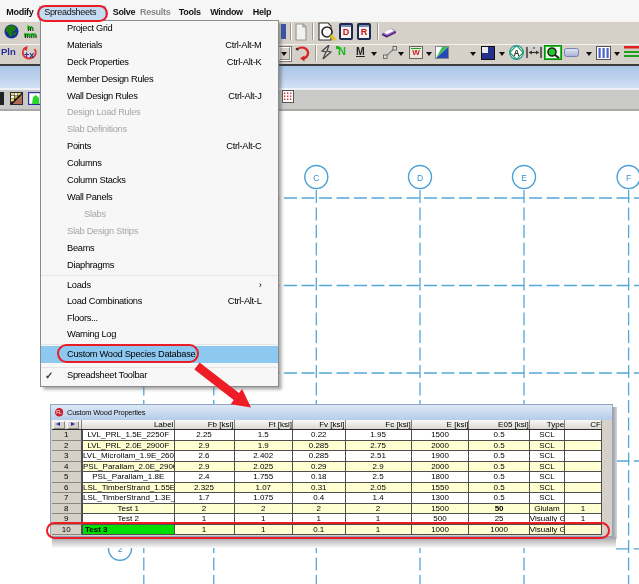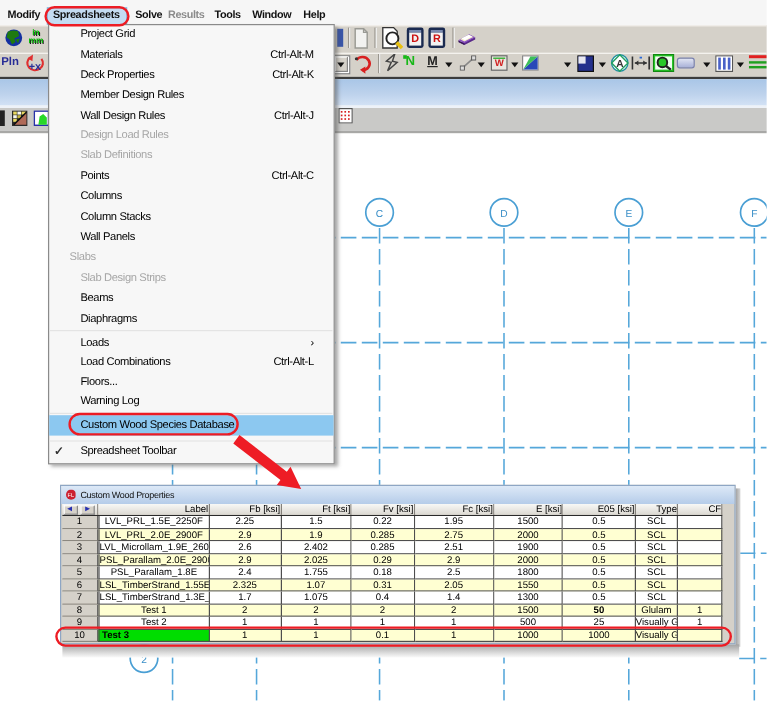--- a/index.html
+++ b/index.html
@@ -22,21 +22,21 @@
 <div class="abs" style="left:111px;top:0;width:20px;height:2px;background:#8a8a8a;"></div>
 <div class="abs" style="left:146px;top:0;width:5px;height:2px;background:#8a8a8a;"></div>
 <div class="abs" style="left:163px;top:0;width:5px;height:2px;background:#8a8a8a;"></div>
 <div class="abs" style="left:180px;top:0;width:8px;height:2px;background:#8a8a8a;"></div>
 <div class="abs" style="left:194px;top:0;width:6px;height:2px;background:#8a8a8a;"></div>
 <div class="abs" style="left:215px;top:0;width:14px;height:2px;background:#8a8a8a;"></div>
 <div class="abs" style="left:240px;top:0;width:8px;height:2px;background:#8a8a8a;"></div>
 <div class="abs" style="left:0;top:0;width:639px;height:20.5px;background:#f6f6f6;"></div>
 <div class="abs" style="left:39px;top:5.5px;width:67px;height:15px;background:#c4dcf2;border:1px solid #8eb8dc;box-sizing:border-box;"></div>
 <div class="abs" style="left:6.3px;top:6.5px;font-size:9px;font-weight:bold;letter-spacing:-0.3px;color:#111;">Modify</div>
-<div class="abs" style="left:44.2px;top:6.5px;font-size:9px;font-weight:bold;letter-spacing:-0.3px;color:#111;">Spreadsheets</div>
+<div class="abs" style="left:44.2px;top:6.5px;font-size:9px;font-weight:normal;letter-spacing:-0.3px;color:#111;">Spreadsheets</div>
 <div class="abs" style="left:112.7px;top:6.5px;font-size:9px;font-weight:bold;letter-spacing:-0.3px;color:#111;">Solve</div>
 <div class="abs" style="left:140.0px;top:6.5px;font-size:9px;font-weight:bold;letter-spacing:-0.3px;color:#8a8a8a;">Results</div>
 <div class="abs" style="left:178.8px;top:6.5px;font-size:9px;font-weight:bold;letter-spacing:-0.3px;color:#111;">Tools</div>
 <div class="abs" style="left:210.2px;top:6.5px;font-size:9px;font-weight:bold;letter-spacing:-0.3px;color:#111;">Window</div>
 <div class="abs" style="left:252.8px;top:6.5px;font-size:9px;font-weight:bold;letter-spacing:-0.3px;color:#111;">Help</div>
 <div class="abs tb" style="left:0;top:20.5px;width:639px;height:23px;border-top:1px solid #f4f2ee;box-sizing:border-box;"></div>
 <svg class="abs" style="left:3.5px;top:24px;" width="15" height="15" viewBox="0 0 15 15">
 <circle cx="7.5" cy="7.5" r="7" fill="#1430a0"></circle>
 <path d="M2.5 2.5 Q7 0.5 11 2 L12 6 L8 8 L9 11 L6 13 L4 9 L1.5 7 Z" fill="#1e7a10"></path>
 <path d="M9 9 L12.5 8 L11 12 Z" fill="#1e7a10"></path>
@@ -340,21 +340,21 @@
 <div class="abs" style="left:67px;top:73.6px;z-index:32;font-size:9.3px;letter-spacing:-0.3px;color:#000;white-space:nowrap;">Member Design Rules</div>
 <div class="abs" style="left:67px;top:90.5px;z-index:32;font-size:9.3px;letter-spacing:-0.3px;color:#000;white-space:nowrap;">Wall Design Rules</div>
 <div class="abs" style="right:377.5px;top:90.5px;z-index:32;font-size:9.3px;letter-spacing:-0.3px;color:#000;">Ctrl-Alt-J</div>
 <div class="abs" style="left:67px;top:107.39999999999999px;z-index:32;font-size:9.3px;letter-spacing:-0.3px;color:#a6a6a6;white-space:nowrap;">Design Load Rules</div>
 <div class="abs" style="left:67px;top:124.29999999999998px;z-index:32;font-size:9.3px;letter-spacing:-0.3px;color:#a6a6a6;white-space:nowrap;">Slab Definitions</div>
 <div class="abs" style="left:67px;top:141.2px;z-index:32;font-size:9.3px;letter-spacing:-0.3px;color:#000;white-space:nowrap;">Points</div>
 <div class="abs" style="right:377.5px;top:141.2px;z-index:32;font-size:9.3px;letter-spacing:-0.3px;color:#000;">Ctrl-Alt-C</div>
 <div class="abs" style="left:67px;top:158.1px;z-index:32;font-size:9.3px;letter-spacing:-0.3px;color:#000;white-space:nowrap;">Columns</div>
 <div class="abs" style="left:67px;top:175.0px;z-index:32;font-size:9.3px;letter-spacing:-0.3px;color:#000;white-space:nowrap;">Column Stacks</div>
 <div class="abs" style="left:67px;top:191.9px;z-index:32;font-size:9.3px;letter-spacing:-0.3px;color:#000;white-space:nowrap;">Wall Panels</div>
-<div class="abs" style="left:58px;top:208.79999999999998px;z-index:32;font-size:9.3px;letter-spacing:-0.3px;color:#a6a6a6;white-space:nowrap;">Slabs</div>
+<div class="abs" style="left:84px;top:208.79999999999998px;z-index:32;font-size:9.3px;letter-spacing:-0.3px;color:#a6a6a6;white-space:nowrap;">Slabs</div>
 <div class="abs" style="left:67px;top:225.7px;z-index:32;font-size:9.3px;letter-spacing:-0.3px;color:#a6a6a6;white-space:nowrap;">Slab Design Strips</div>
 <div class="abs" style="left:67px;top:242.6px;z-index:32;font-size:9.3px;letter-spacing:-0.3px;color:#000;white-space:nowrap;">Beams</div>
 <div class="abs" style="left:67px;top:259.5px;z-index:32;font-size:9.3px;letter-spacing:-0.3px;color:#000;white-space:nowrap;">Diaphragms</div>
 <div class="abs" style="left:67px;top:279.6px;z-index:32;font-size:9.3px;letter-spacing:-0.3px;color:#000;white-space:nowrap;">Loads</div>
 <div class="abs" style="right:377.5px;top:279.6px;z-index:32;font-size:9.3px;letter-spacing:-0.3px;color:#000;">›</div>
 <div class="abs" style="left:67px;top:296.40000000000003px;z-index:32;font-size:9.3px;letter-spacing:-0.3px;color:#000;white-space:nowrap;">Load Combinations</div>
 <div class="abs" style="right:377.5px;top:296.40000000000003px;z-index:32;font-size:9.3px;letter-spacing:-0.3px;color:#000;">Ctrl-Alt-L</div>
 <div class="abs" style="left:67px;top:313.1px;z-index:32;font-size:9.3px;letter-spacing:-0.3px;color:#000;white-space:nowrap;">Floors...</div>
 <div class="abs" style="left:67px;top:329.1px;z-index:32;font-size:9.3px;letter-spacing:-0.3px;color:#000;white-space:nowrap;">Warning Log</div>
 <div class="abs" style="left:67px;top:349.40000000000003px;z-index:32;font-size:9.3px;letter-spacing:-0.3px;color:#000;white-space:nowrap;">Custom Wood Species Database</div>

